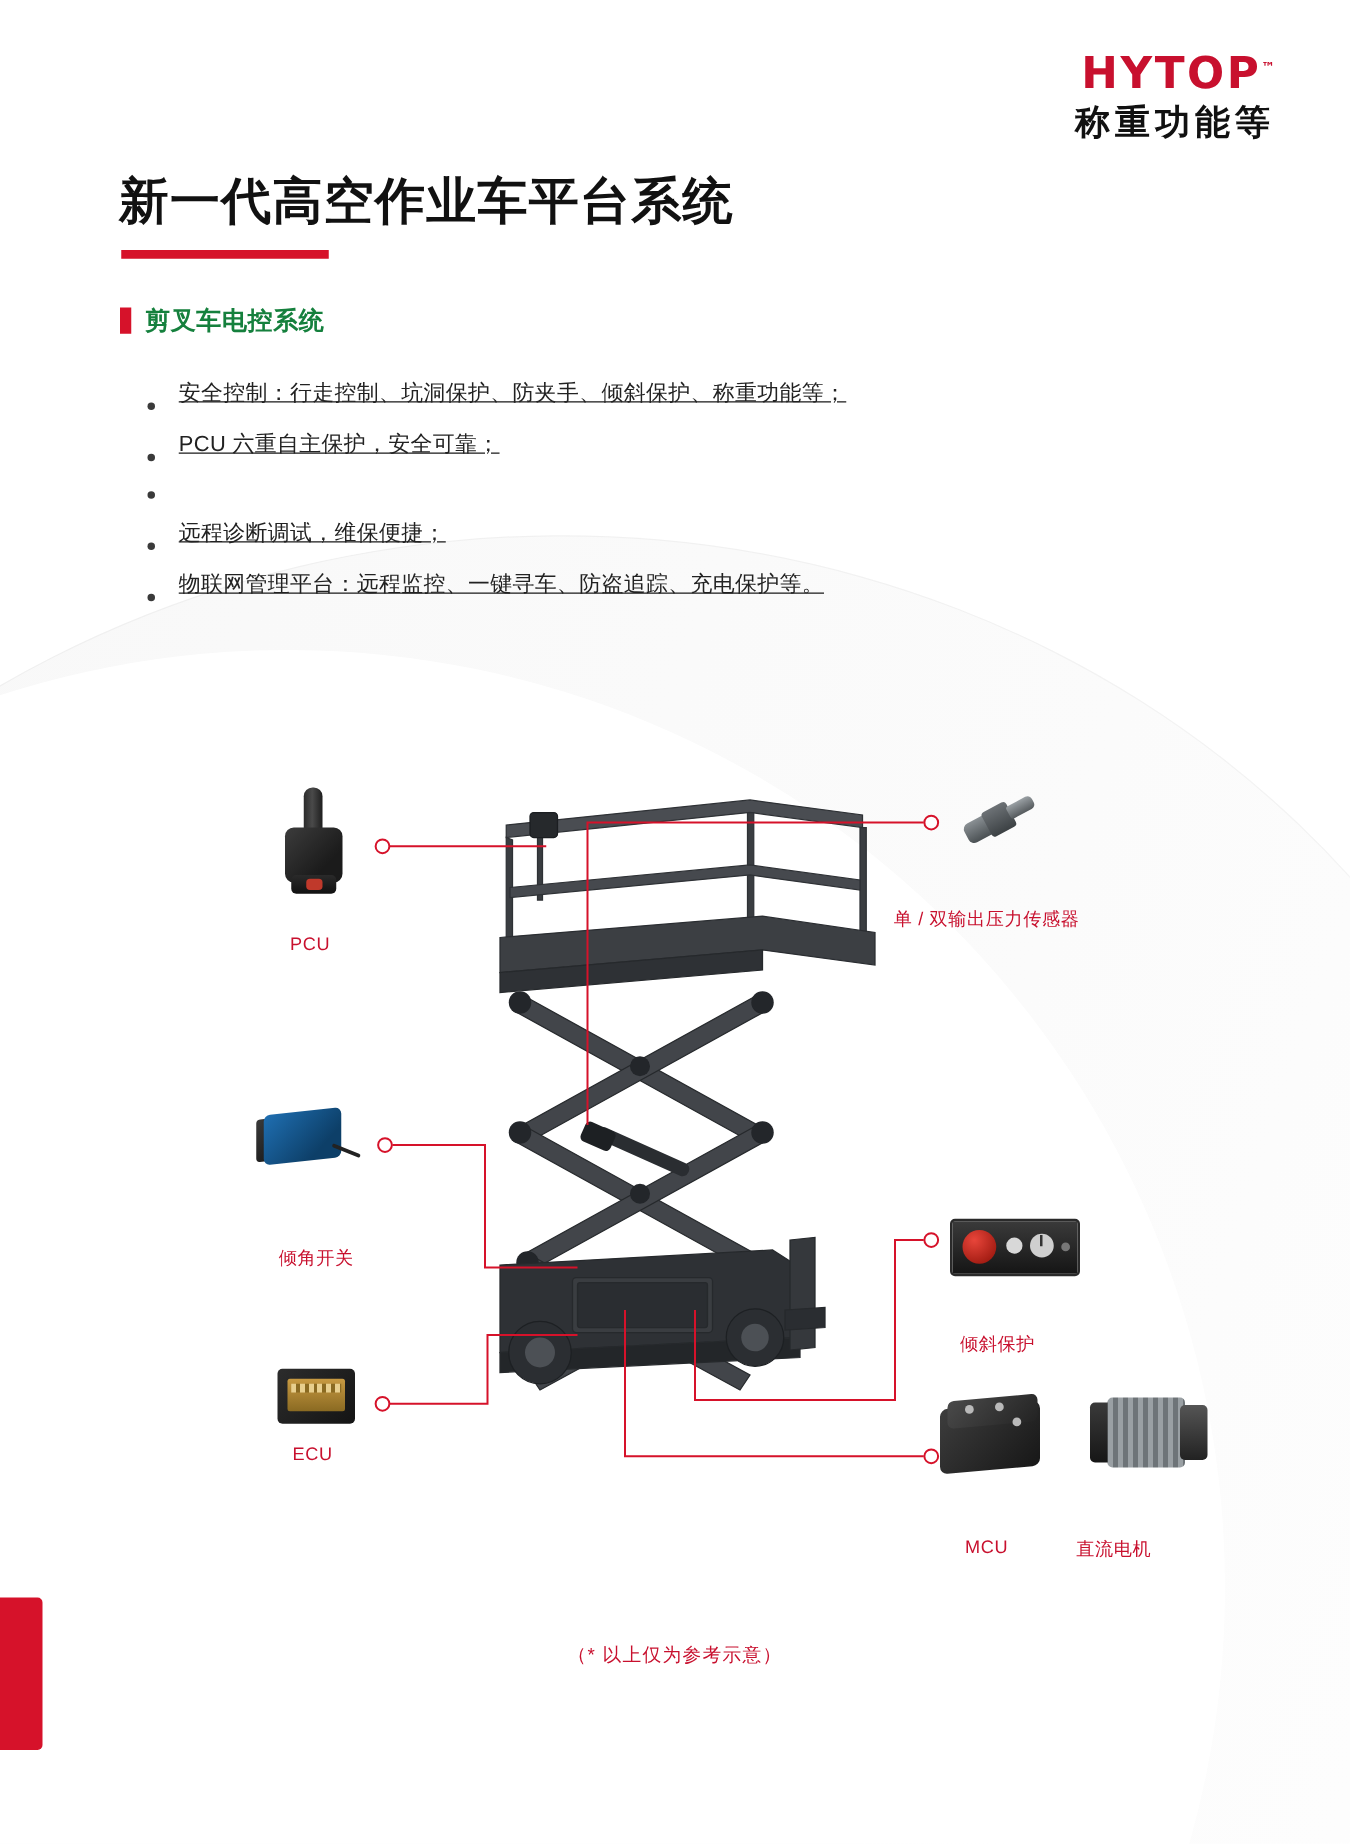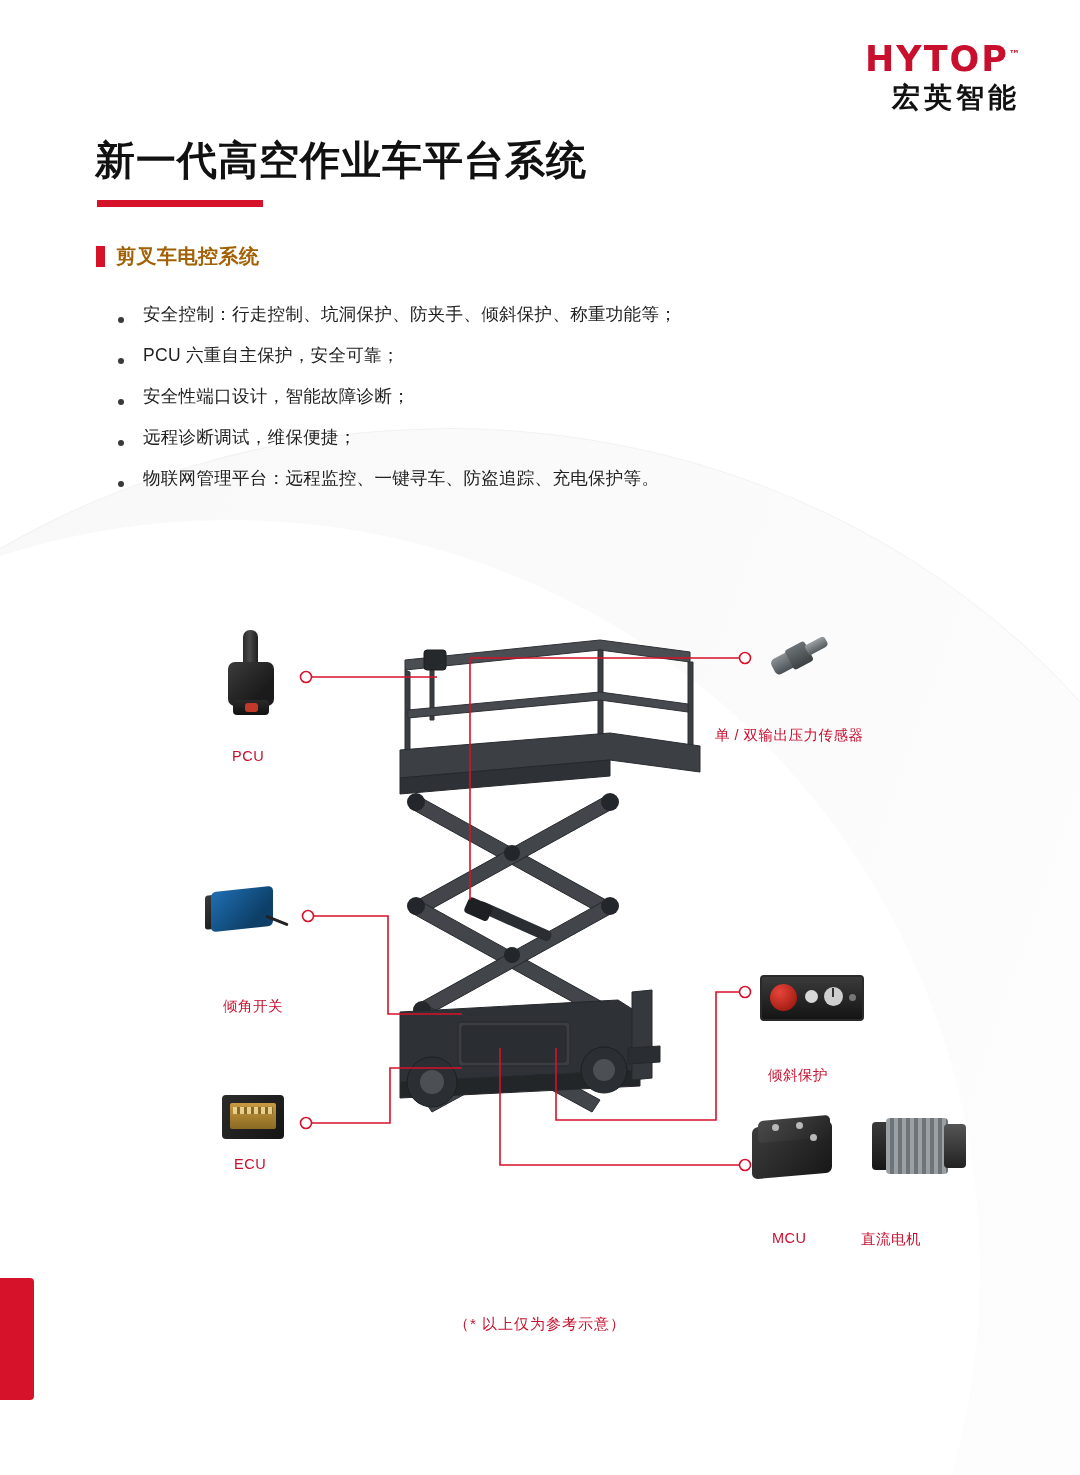--- a/index.html
+++ b/index.html
@@ -110,36 +110,37 @@
   }
   .section-bar {
     width: 9px;
     height: 21px;
     background: #d6122a;
     margin-right: 11px;
   }
   .section-title {
     font-size: 20px;
     font-weight: bold;
-    color: #a16207;
+    color: #15803d;
     letter-spacing: 0.5px;
     font-family: Liberation Serif, serif;
   }
 
   
   .bullets {
     position: absolute;
     left: 118px;
     top: 300px;
     width: 820px;
   }
   .bullet-row {
     display: flex;
-    align-items: center;
+    align-items: flex-end;
     margin-bottom: 13px;
+    text-decoration: underline;
   }
   .bullet-dot {
     width: 6px;
     height: 6px;
     border-radius: 50%;
     background: #3a3a3a;
     margin: 11px 19px 0 0;
     flex: 0 0 auto;
   }
   .bullet-text {
@@ -322,21 +323,21 @@
 </style>
 </head>
 <body>
 
 <div class="bg-sweep"></div>
 <div class="bg-sweep2"></div>
 <div class="corner-red"></div>
 
 <div class="logo">
   <div class="logo-mark"><span>HYTOP</span><span class="logo-tm">™</span></div>
-  <div class="logo-cn">宏英智能</div>
+  <div class="logo-cn">称重功能等</div>
 </div>
 
 <div class="page-title">新一代高空作业车平台系统</div>
 <div class="title-rule"></div>
 
 <div class="section-head">
   <div class="section-bar"></div>
   <div class="section-title">剪叉车电控系统</div>
 </div>
 
@@ -344,21 +345,20 @@
   <div class="bullet-row">
     <div class="bullet-dot"></div>
     <div class="bullet-text">安全控制：行走控制、坑洞保护、防夹手、倾斜保护、称重功能等；</div>
   </div>
   <div class="bullet-row">
     <div class="bullet-dot"></div>
     <div class="bullet-text">PCU 六重自主保护，安全可靠；</div>
   </div>
   <div class="bullet-row">
     <div class="bullet-dot"></div>
-    <div class="bullet-text">安全性端口设计，智能故障诊断；</div>
   </div>
   <div class="bullet-row">
     <div class="bullet-dot"></div>
     <div class="bullet-text">远程诊断调试，维保便捷；</div>
   </div>
   <div class="bullet-row">
     <div class="bullet-dot"></div>
     <div class="bullet-text">物联网管理平台：远程监控、一键寻车、防盗追踪、充电保护等。</div>
   </div>
 </div>

